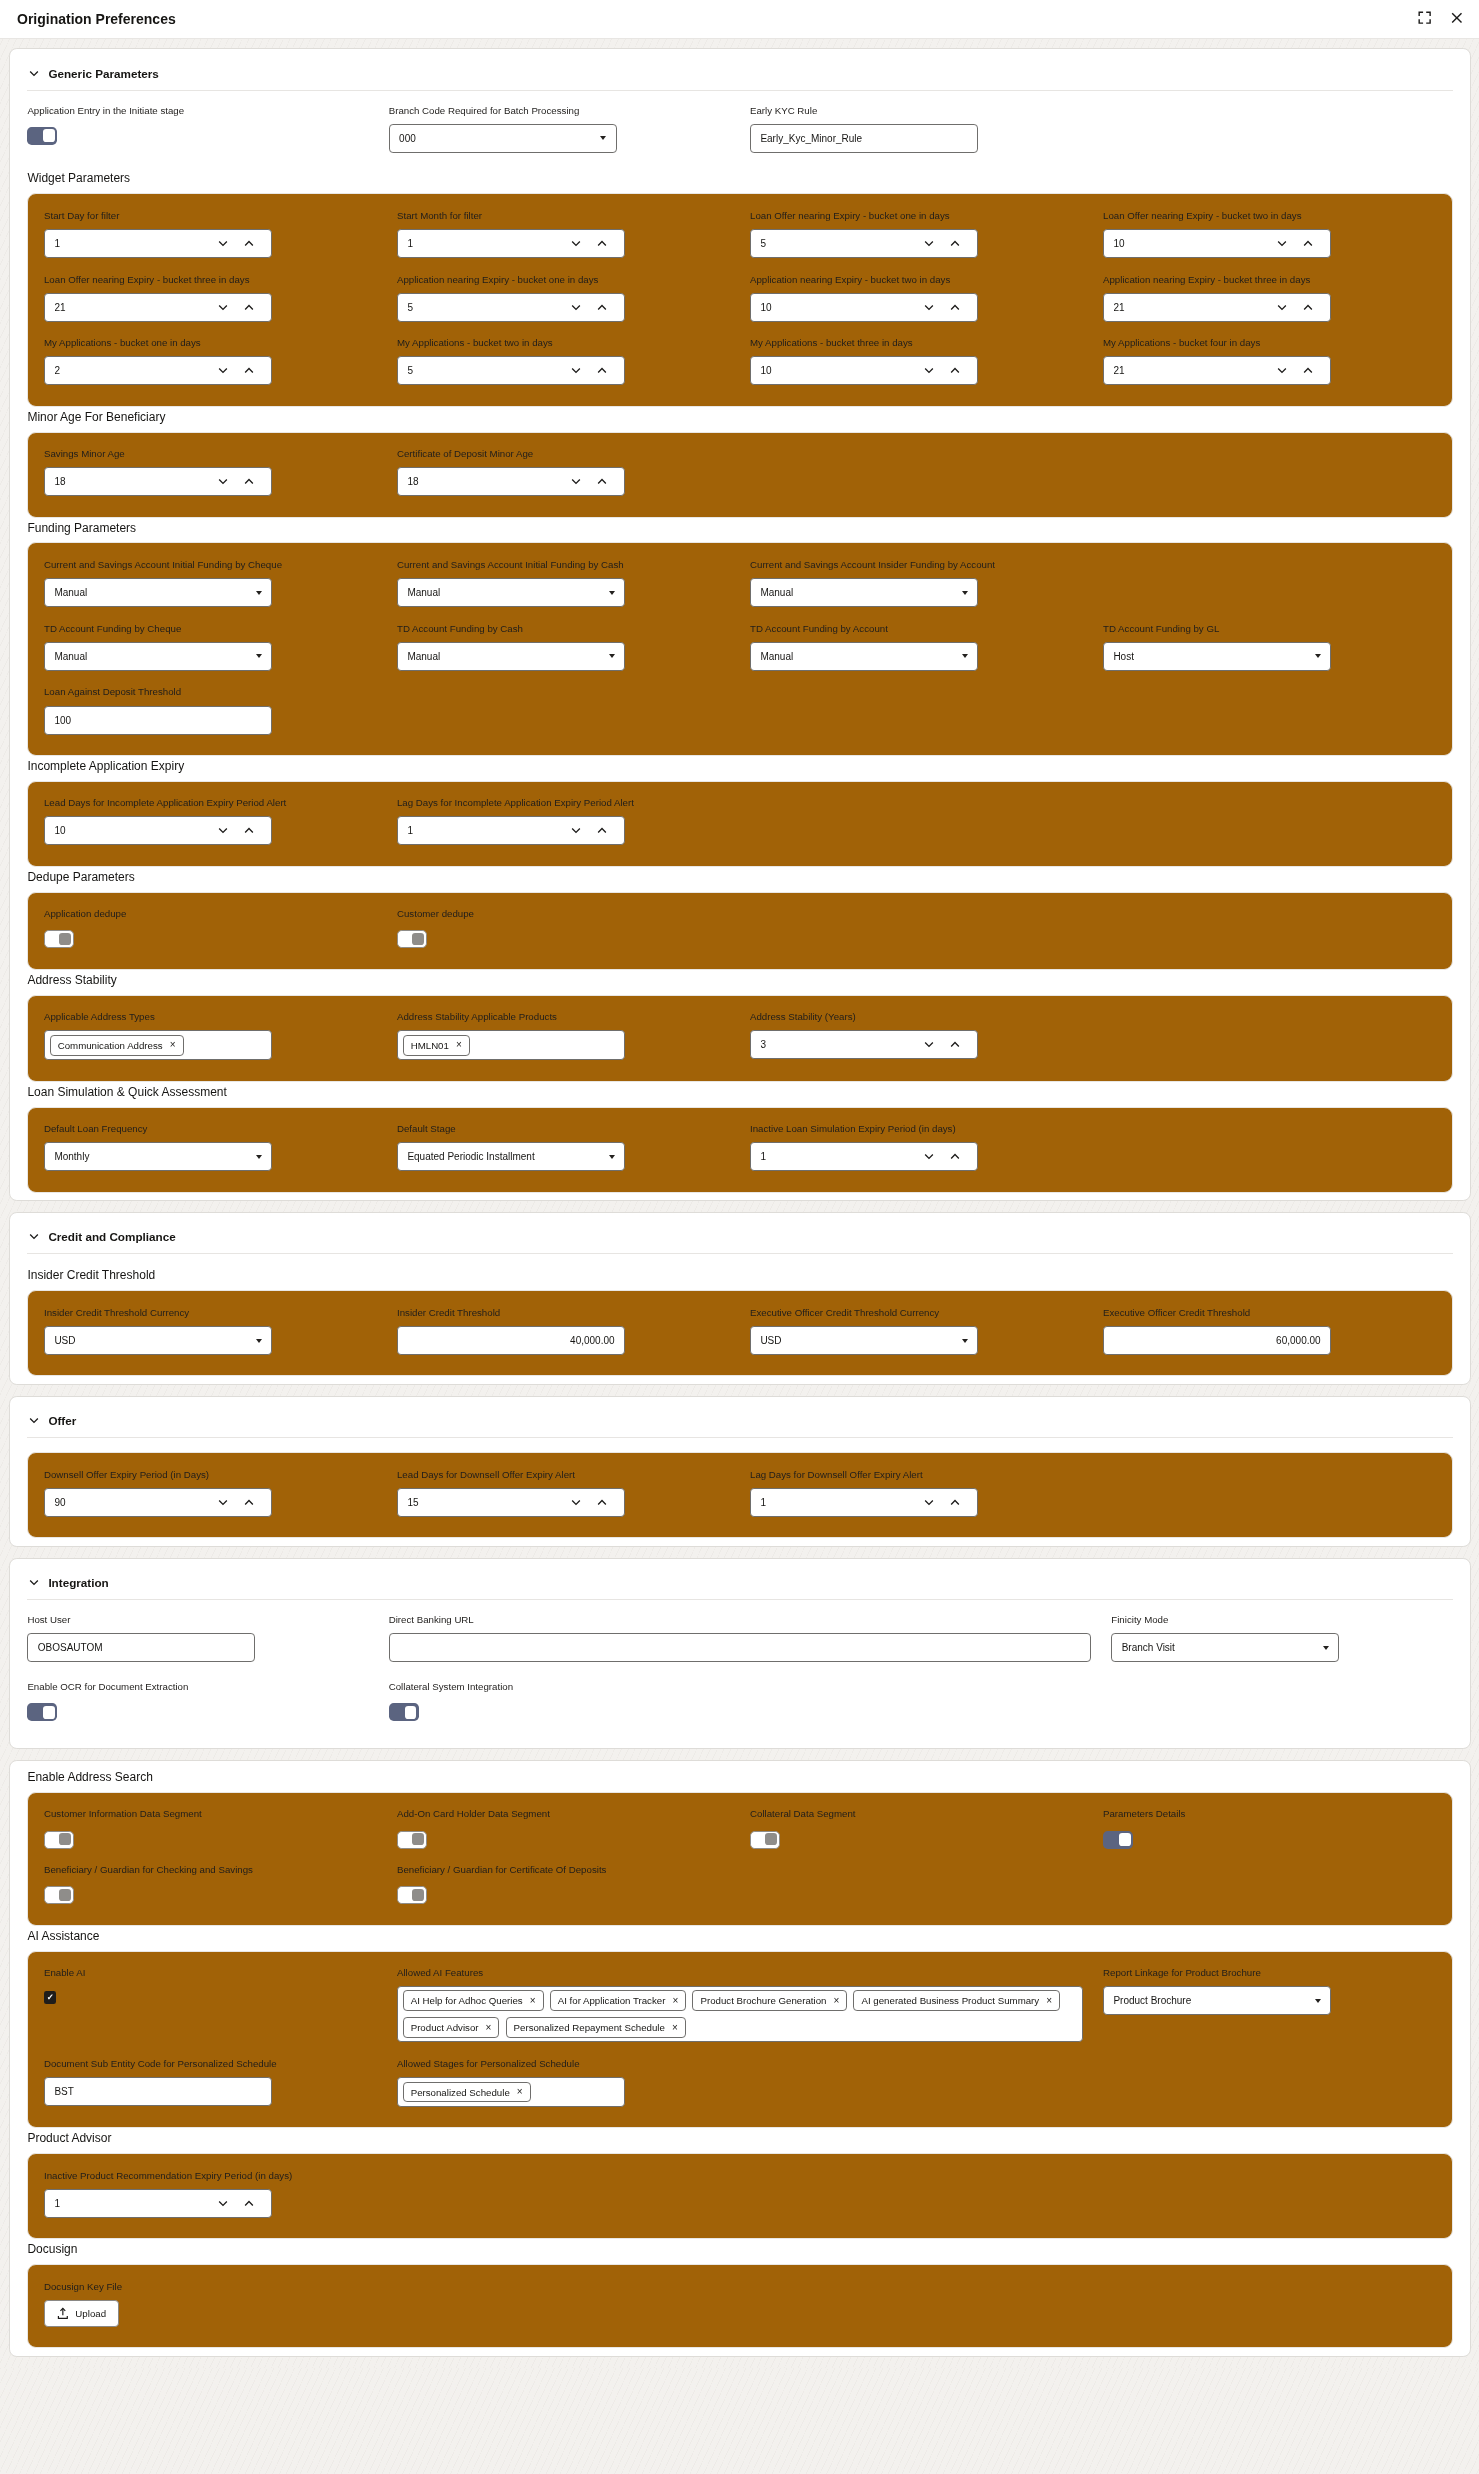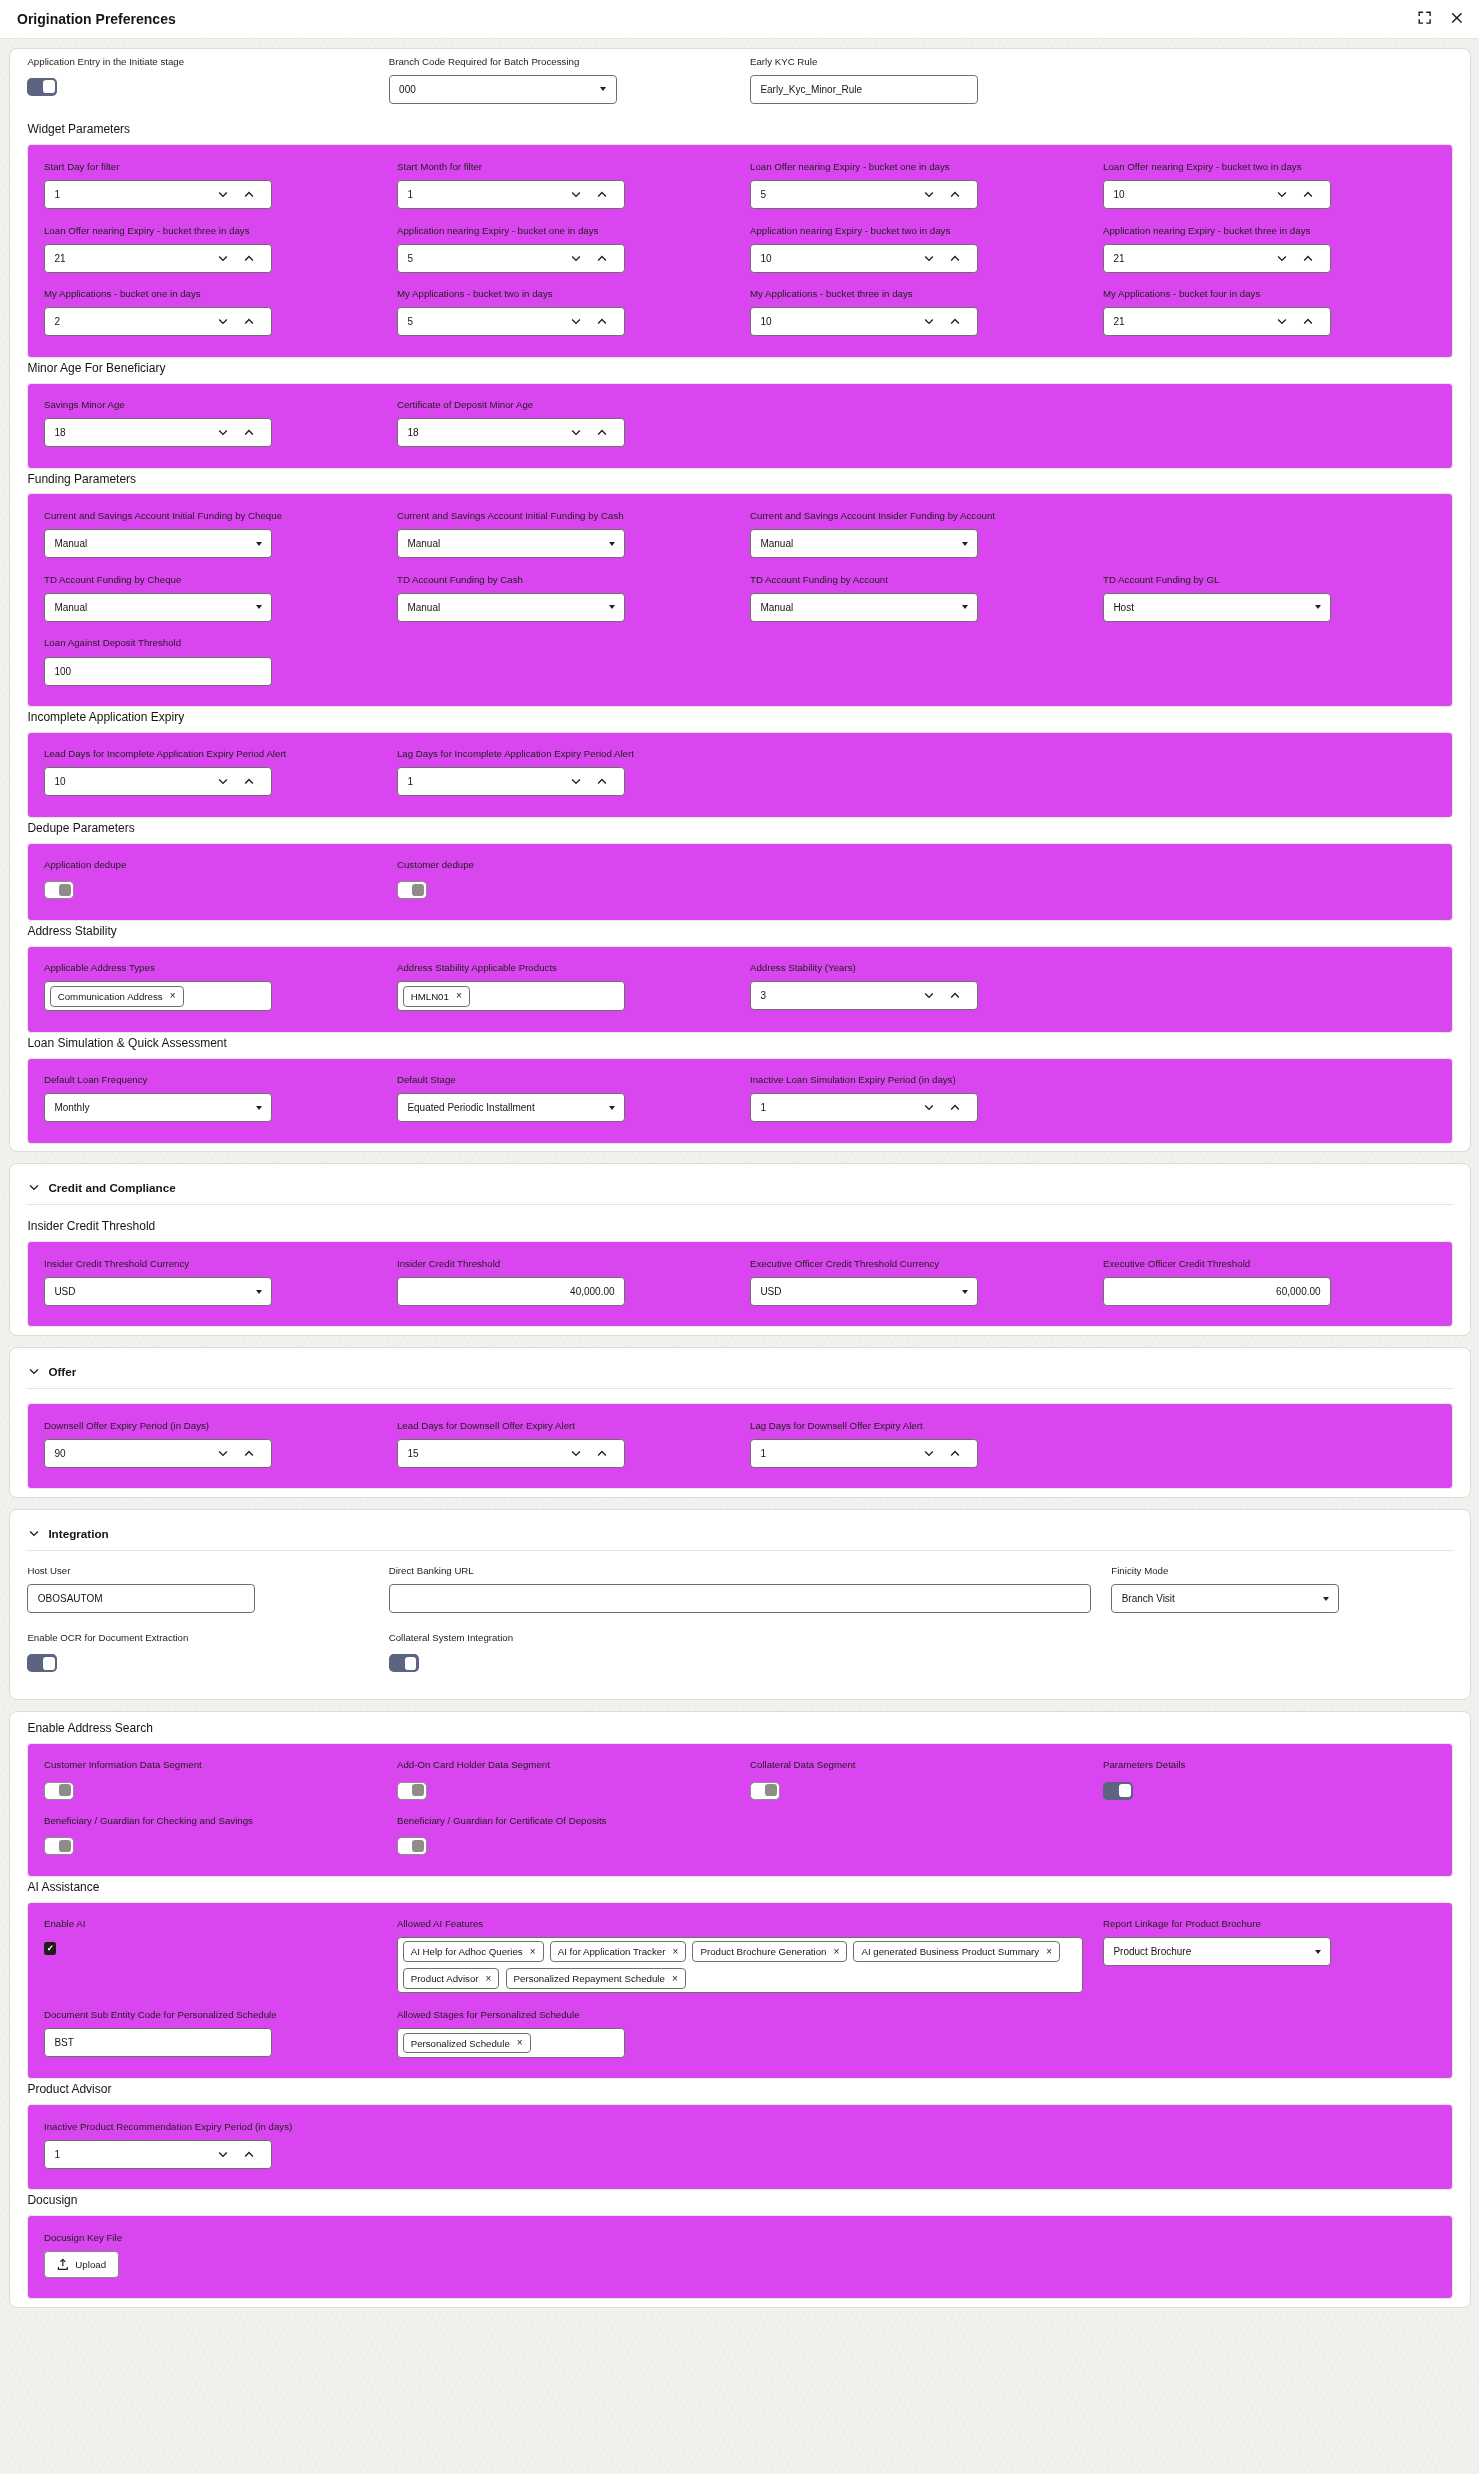--- a/index.html
+++ b/index.html
@@ -12,21 +12,21 @@
   .topbar { background:#fff; height:39px; display:flex; align-items:center; justify-content:space-between; padding:0 17px; border-bottom:0.8px solid #e8e6e3; }
   .topbar h1 { font-size:14px; font-weight:700; color:#161513; }
   .topbar-icons { display:flex; align-items:center; gap:20px; }
   .icon-btn { background:none; border:none; cursor:pointer; display:flex; align-items:center; }
   
   .page { padding:9.4px 9.4px 0; }
   .card { background:#fff; border:0.8px solid #dedcd8; border-radius:7.8px; padding:6.2px 17px 7.8px; margin-bottom:11px; }
   .card-header { display:flex; align-items:center; gap:9.4px; padding:11px 1.6px 10px; border-bottom:0.8px solid #e7e5e2; margin-bottom:14px; }
   .card-header .title { font-size:11.7px; font-weight:600; color:#161513; }
   .subheading { font-size:12px; font-weight:400; color:#161513; margin:3.1px 0 7.8px; }
-  .group { background:#d946ef; border:0.8px solid #e9e7e4; border-radius:4px; padding:15.6px 15.6px 4.7px; }
+  .group { background:#a16207; border:0.8px solid #e9e7e4; border-radius:9px; padding:15.6px 15.6px 4.7px; }
   .row { display:grid; grid-template-columns:repeat(4, minmax(0,1fr)); column-gap:20px; margin-bottom:15.6px; }
   .plain > .row { margin-bottom:18.7px; }
   .field { display:flex; flex-direction:column; }
   .field.span2 { grid-column:span 2; }
   .label { font-size:9.7px; color:#1f1d1b; margin-bottom:7px; line-height:1.25; }
   
   .control { width:228px; height:29px; border:0.8px solid #6f6e6c; border-radius:3.9px; background:#fff; display:flex; align-items:center; padding:0 9.4px; font-size:10px; color:#161513; }
   .span2 .control { width:100%; }
   .control.select { justify-content:space-between; cursor:pointer; }
   .caret { width:0; height:0; border-left:3.5px solid transparent; border-right:3.5px solid transparent; border-top:4.7px solid #23211f; }
@@ -72,20 +72,28 @@
             <path d="M13.5 1.5 1.5 13.5"></path>
           </svg>
       </span>
     </button>
   </div>
 </header>
 
 <main class="page">
   <div id="cards">
       <section class="card">
+        <div class="card-header">
+          <span style="display: flex;">
+            <svg width="10" height="7" viewBox="0 0 13 9">
+              <polyline points="1.5,1.8 6.5,7 11.5,1.8" fill="none" stroke="#1c1b1a" stroke-width="1.7"></polyline>
+            </svg>
+          </span>
+          <span class="title">Generic Parameters</span>
+        </div>
         <div class="plain">
           <div class="row">
             <div class="field">
               <div class="label">Application Entry in the Initiate stage</div>
               <button class="toggle on">
                 <span class="knob"></span>
               </button>
             </div>
             <div class="field">
               <div class="label">Branch Code Required for Batch Processing</div>

